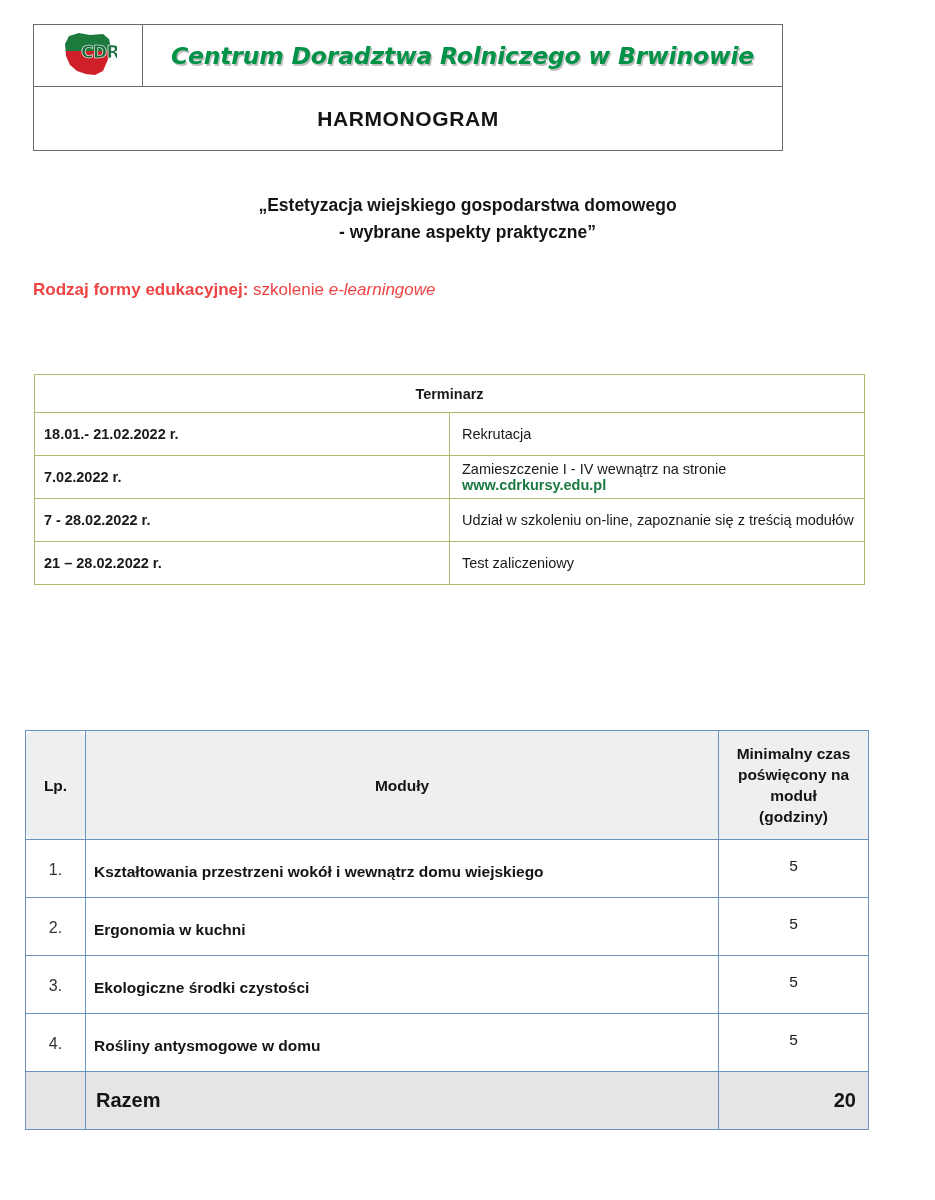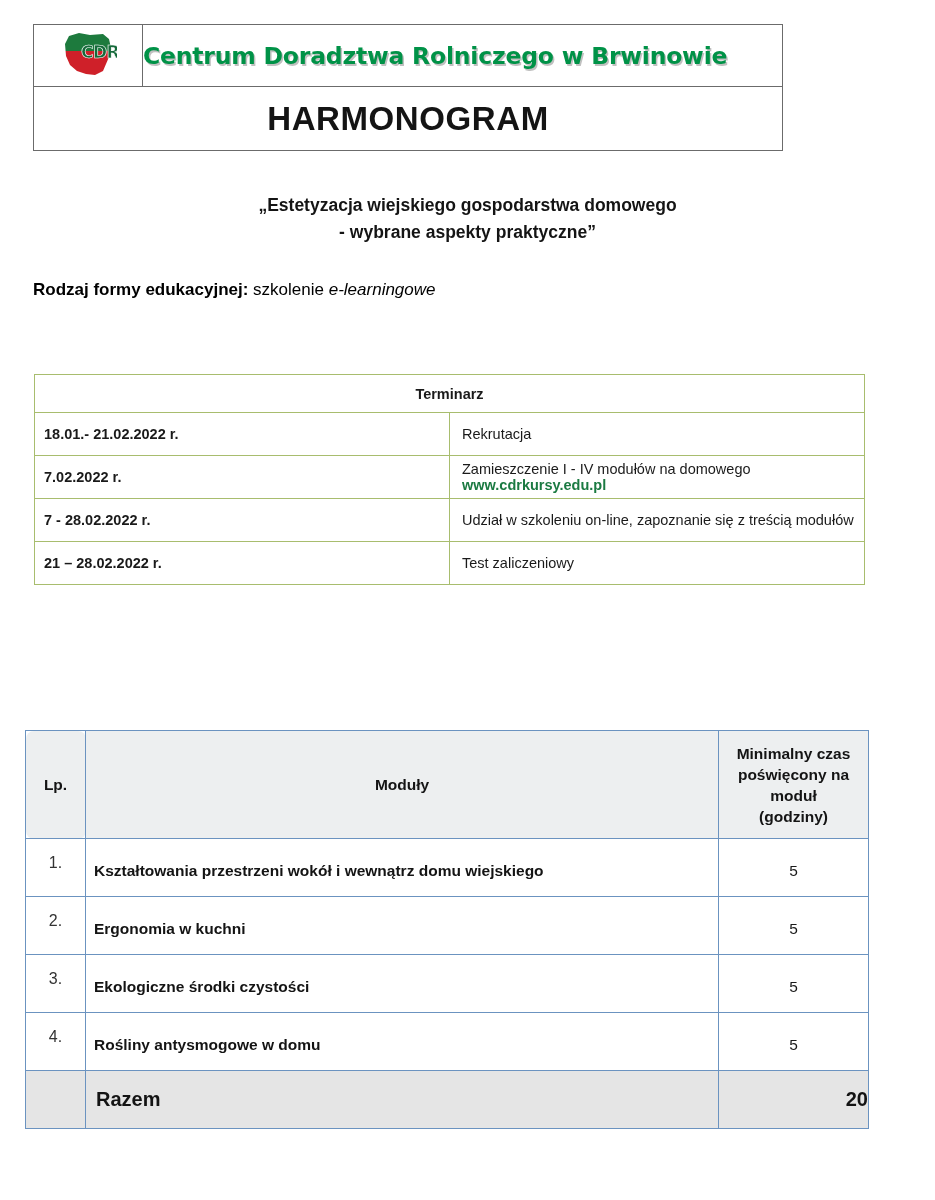--- a/index.html
+++ b/index.html
@@ -31,21 +31,22 @@
     padding: 0;
     vertical-align: middle;
   }
   .cell-logo {
     width: 109px;
     height: 62px;
     text-align: center;
   }
   .cell-org {
     height: 62px;
-    text-align: left;
+    text-align: center;
+    font-style: italic;
   }
   .cell-harmonogram {
     height: 64px;
     text-align: center;
   }
 
   .logo-wrap {
     display: inline-block;
     width: 58px;
     height: 48px;
@@ -57,21 +58,21 @@
     font-size: 23.5px;
     font-weight: bold;
     color: #009247;
     letter-spacing: -0.2px;
     text-shadow: 1.5px 1.5px 0.5px rgba(140,140,140,0.55);
     white-space: nowrap;
   }
 
   .harmonogram {
     font-family: "Liberation Sans", sans-serif;
-    font-size: 33px;
+    font-size: 21px;
     font-weight: bold;
     color: #141414;
     letter-spacing: 0.6px;
   }
 
   
   .course-title {
     position: absolute;
     left: 0;
     top: 192px;
@@ -84,21 +85,21 @@
   }
 
   
   .meta {
     position: absolute;
     left: 33px;
     top: 274px;
     width: 880px;
     font-size: 17px;
     line-height: 31px;
-    color: #000000;
+    color: #ef4444;
   }
   .meta .lbl { font-weight: bold; }
   .meta .ital { font-style: italic; }
 
   
   .schedule-table {
     position: absolute;
     left: 34px;
     top: 374px;
     width: 831px;
@@ -139,21 +140,21 @@
   .modules-table {
     position: absolute;
     left: 25px;
     top: 730px;
     width: 843px;
     border-collapse: collapse;
     table-layout: fixed;
   }
   .modules-table td {
     border: 1.6px solid #6b93c0;
-    padding: 0;
+    padding: 12px;
     vertical-align: middle;
   }
   .mt-head td {
     background: #edeff0;
     height: 108px;
     text-align: center;
     font-weight: bold;
     font-size: 15.5px;
     line-height: 21px;
     color: #141414;
@@ -257,21 +258,21 @@
   </tr>
   <tr>
     <td class="sched-date">18.01.- 21.02.2022 r.</td>
     <td class="sched-desc">
       <span>Rekrutacja</span>
     </td>
   </tr>
   <tr>
     <td class="sched-date">7.02.2022 r.</td>
     <td class="sched-desc">
-      <span>Zamieszczenie I - IV  modułów na domowego </span><span class="url-green">www.cdrkursy.edu.pl</span>
+      <span>Zamieszczenie I - IV  wewnątrz na stronie </span><span class="url-green">www.cdrkursy.edu.pl</span>
     </td>
   </tr>
   <tr>
     <td class="sched-date">7 - 28.02.2022 r.</td>
     <td class="sched-desc">
       <span>Udział  w szkoleniu on-line, zapoznanie się z treścią modułów</span>
     </td>
   </tr>
   <tr>
     <td class="sched-date">21 – 28.02.2022 r.</td>

